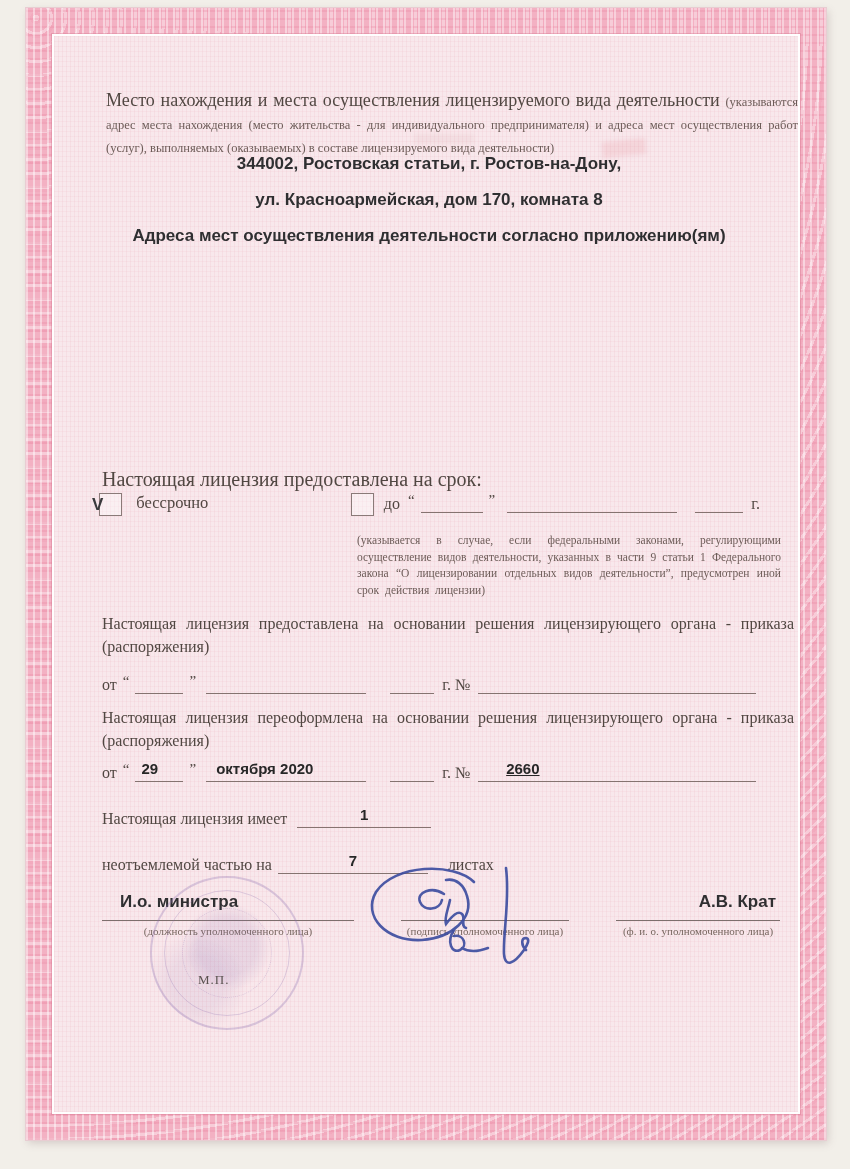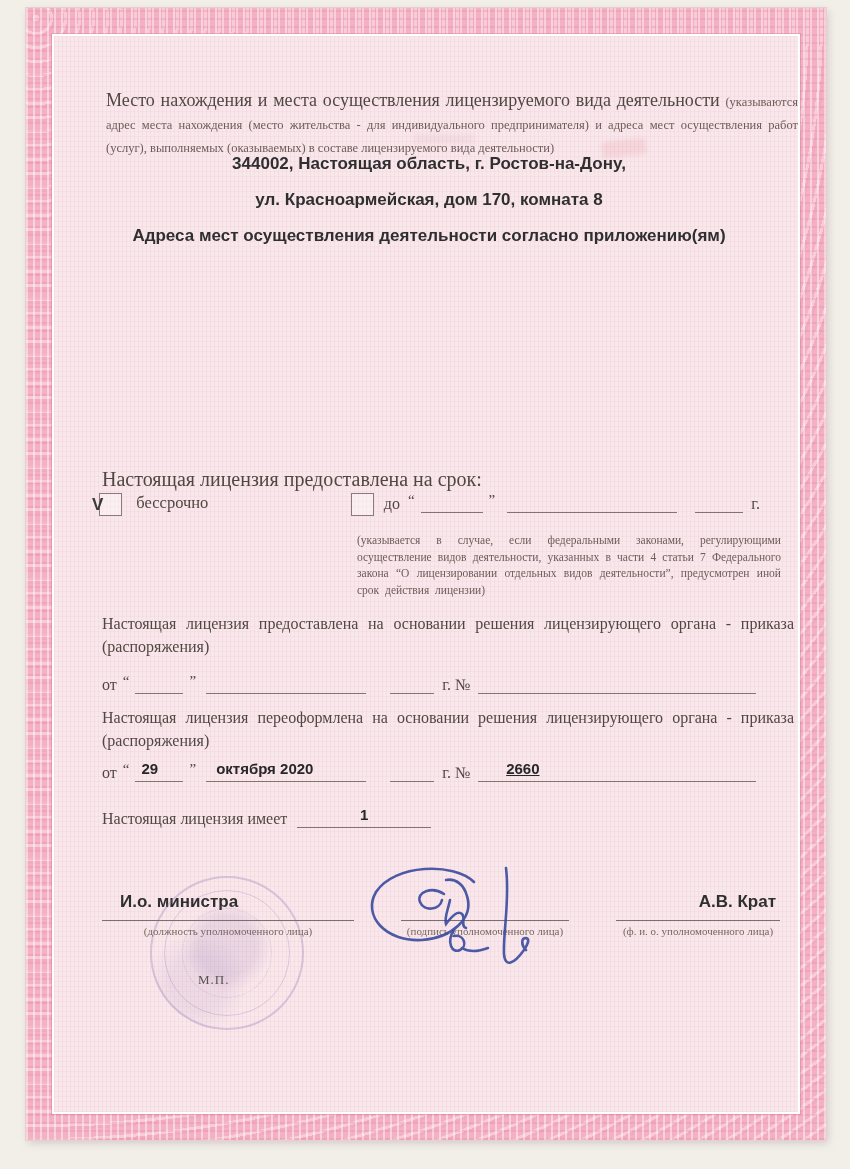--- a/index.html
+++ b/index.html
@@ -140,42 +140,42 @@
 </head>
 <body>
 
 <div class="scan">
   <div class="page">
     <div class="inner">
 
       <p class="intro"><span class="lead">Место нахождения и места осуществления лицензируемого вида деятельности </span><span class="note">(указываются адрес места нахождения (место жительства - для индивидуального предпринимателя) и адреса мест осуществления работ (услуг), выполняемых (оказываемых) в составе лицензируемого вида деятельности)</span></p>
 
       <div class="addr">
-        <div>344002, Настоящая область, г. Ростов-на-Дону,</div>
+        <div>344002, Ростовская статьи, г. Ростов-на-Дону,</div>
         <div>ул. Красноармейская, дом 170, комната 8</div>
         <div>Адреса мест осуществления деятельности согласно приложению(ям)</div>
       </div>
 
       <div class="heading">Настоящая лицензия предоставлена на срок:</div>
 
       <div class="row row-term">
         <span class="vmark">V</span>
         <span class="cbox"></span>
         <span class="lbl">бессрочно</span>
         <span class="cbox pushed"></span>
         <span class="t ml10">до</span>
         <span class="t q ml8">“</span>
         <span class="blank w62 ml6"></span>
         <span class="t q ml6">”</span>
         <span class="blank w170 ml12"></span>
         <span class="blank w48 ml18"></span>
         <span class="t ml8">г.</span>
       </div>
 
-      <p class="fineprint">(указывается в случае, если федеральными законами, регулирующими осуществление видов деятельности, указанных в части 4 статьи 7 Федерального закона “О лицензировании отдельных видов деятельности”, предусмотрен иной срок действия лицензии)</p>
+      <p class="fineprint">(указывается в случае, если федеральными законами, регулирующими осуществление видов деятельности, указанных в части 9 статьи 1 Федерального закона “О лицензировании отдельных видов деятельности”, предусмотрен иной срок действия лицензии)</p>
 
       <p class="para p-granted">Настоящая лицензия предоставлена на основании решения лицензирующего органа - приказа (распоряжения)</p>
 
       <div class="row row-granted">
         <span class="t">от</span>
         <span class="t q ml6">“</span>
         <span class="blank w48 ml6">
             <i class="val ml6"></i>
           </span>
         <span class="t q ml6">”</span>
@@ -208,20 +208,27 @@
           </span>
       </div>
 
       <div class="row row-attach1">
         <span class="t">Настоящая лицензия имеет</span>
         <span class="blank w134 ml10 center">
             <i class="val">1</i>
           </span>
       </div>
 
+      <div class="row row-attach2">
+        <span class="t">неотъемлемой частью на</span>
+        <span class="blank w150 ml6 center">
+            <i class="val">7</i>
+          </span>
+        <span class="t ml20">листах</span>
+      </div>
 
       <div class="sig">
         <div class="sig-col sc1">
           <div class="sig-label">И.о. министра</div>
           <div class="sig-line"></div>
           <div class="sig-caption">(должность уполномоченного лица)</div>
         </div>
         <div class="sig-col sc2">
           <div class="sig-label"></div>
           <div class="sig-line"></div>

